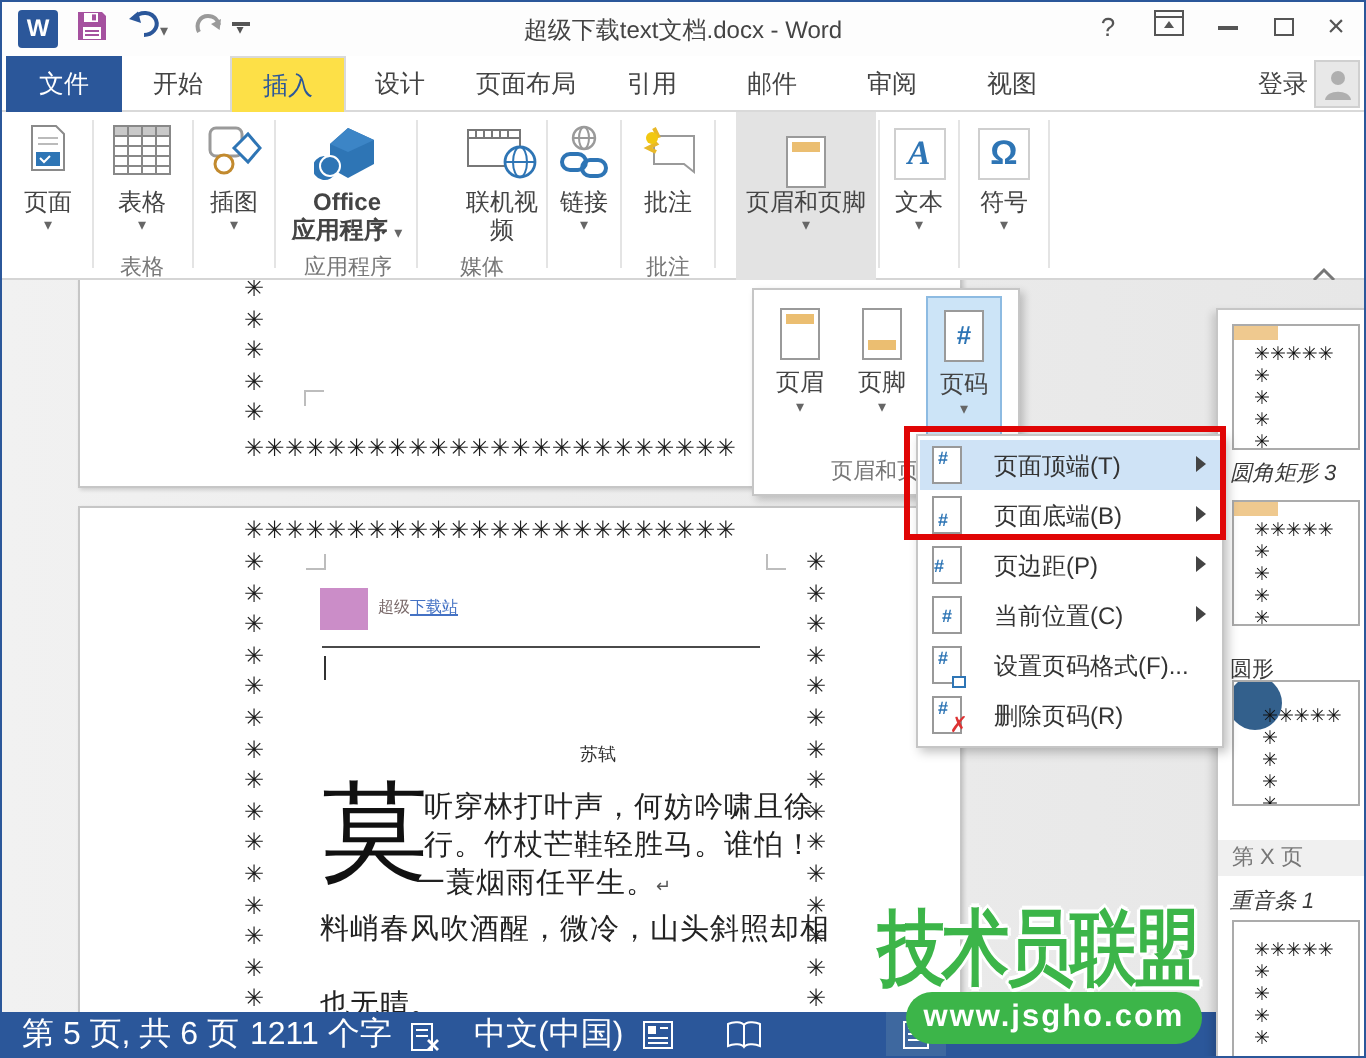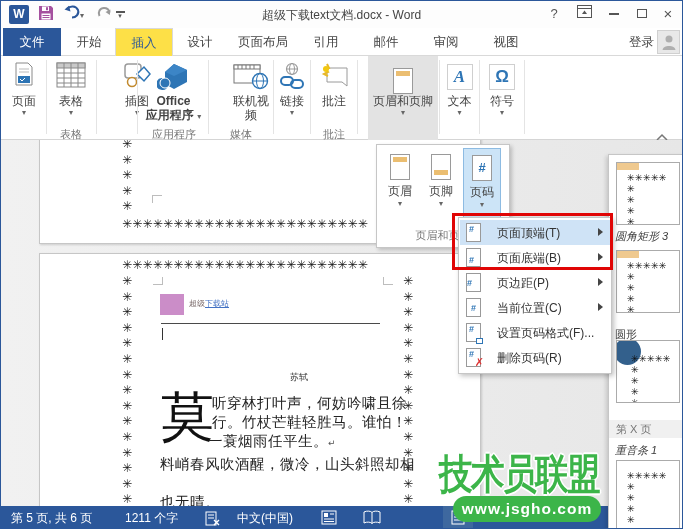--- a/index.html
+++ b/index.html
@@ -84,21 +84,21 @@
   
   .gallery { position:absolute; left:607px; top:153px; width:76px; height:376px; background:#fff; border-left:1px solid #C6C6C6; border-top:1px solid #C6C6C6; z-index:20; box-shadow:-2px 2px 4px rgba(0,0,0,.15); }
   .thumb { position:absolute; left:7px; width:64px; height:63px; border:1px solid #ABABAB; background:#fff; overflow:hidden; }
   .thumb .tobar { position:absolute; left:0; top:0; width:22px; height:7px; background:#EFC98F; }
   .thumb .tcircle { position:absolute; left:-3px; top:-3px; width:27px; height:27px; border-radius:50%; background:#33608C; }
   .tast { position:absolute; left:10px; top:9px; font-size:9.5px; line-height:11px; color:#111; white-space:pre-line; font-family:"DejaVu Sans",sans-serif;}
   .glab { position:absolute; left:6px; font-size:11px; color:#3A3A3A; white-space:nowrap; }
   .ghdr { position:absolute; left:0; width:100%; height:18px; background:#F0F0F0; font-size:11px; color:#777; line-height:18px; padding-left:7px; }
   
   .statusbar { position:absolute; left:0; top:505px; width:100%; height:24px; background:#2B579A; color:#fff; z-index:10; }
-  .sseg { position:absolute; top:0; height:24px; line-height:24px; font-size:12px; white-space:nowrap; }
+  .sseg { position:absolute; top:0; height:24px; line-height:24px; font-size:16px; white-space:nowrap; }
   .sic { position:absolute; top:4px; }
   .viewbox { position:absolute; top:0; width:30px; height:24px; background:#3E689F; }
   
   .watermark { position:absolute; left:436px; top:446px; width:250px; height:83px; z-index:99; pointer-events:none; }
   .wm-brand { position:absolute; left:2px; top:0; font-size:41px; font-weight:bold; color:#3CB549; letter-spacing:-2px; white-space:nowrap; transform:scaleX(.82); transform-origin:left;
     text-shadow:-2px 0 #fff,2px 0 #fff,0 -2px #fff,0 2px #fff,-1px -1px #fff,1px 1px #fff,-1px 1px #fff,1px -1px #fff; }
   .wm-pill { position:absolute; left:16px; top:49px; width:148px; height:26px; background:#3CB549; border-radius:13px; color:#fff; font-weight:bold; font-size:15.5px; text-align:center; line-height:26px; letter-spacing:1px; }
 </style>
 </head>
 <body>
@@ -191,21 +191,21 @@
             <line x1="22" y1="1" x2="22" y2="25" stroke="#888"></line>
         <line x1="1" y1="11" x2="29" y2="11" stroke="#888"></line>
             <line x1="1" y1="16" x2="29" y2="16" stroke="#888"></line>
             <line x1="1" y1="21" x2="29" y2="21" stroke="#888"></line>
       </svg></div>
       <div class="rlabel">表格</div>
       <div class="rcaret">▾</div>
     </div>
     <div class="vdiv" style="left:95px;"></div>
 
-    <div class="rbtn" style="left:97px;width:38px;margin-left:20px;">
+    <div class="rbtn" style="left:97px;width:38px;">
       <div class="ric"><svg width="28" height="26" viewBox="0 0 28 26">
         <rect x="2" y="2" width="16" height="14" rx="3" fill="none" stroke="#9A9A9A" stroke-width="1.5"></rect>
         <path d="M14 12 L21 5 L27 12 L21 19 z" fill="#fff" stroke="#2E75B5" stroke-width="1.5"></path>
         <circle cx="9" cy="20" r="4.5" fill="#fff" stroke="#C28A2E" stroke-width="1.5"></circle>
       </svg></div>
       <div class="rlabel">插图</div>
       <div class="rcaret">▾</div>
     </div>
     <div class="vdiv" style="left:136px;"></div>
 

